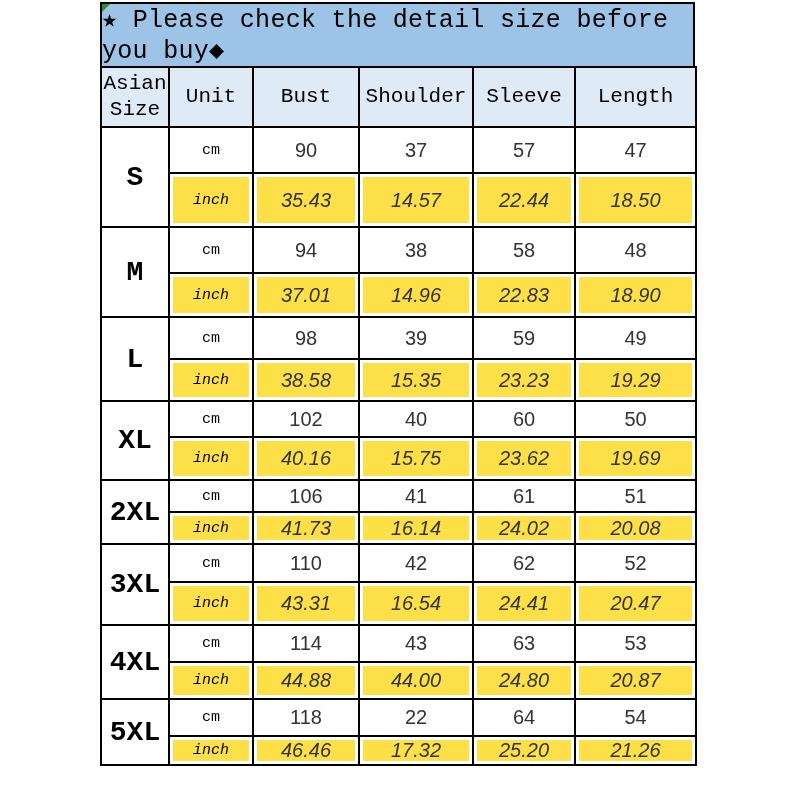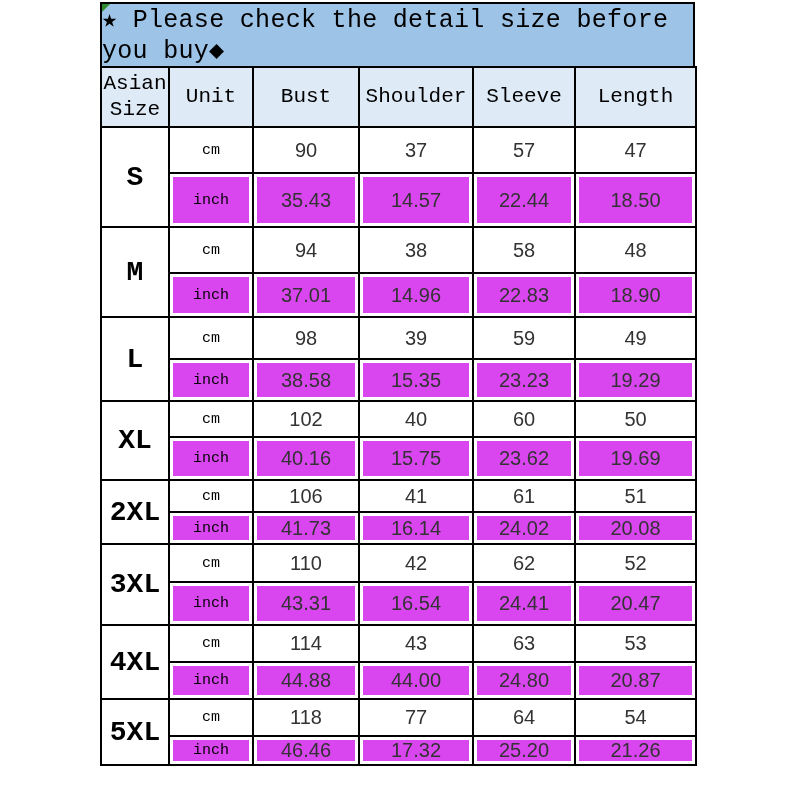--- a/index.html
+++ b/index.html
@@ -79,22 +79,23 @@
     color: #000;
   }
   td.num-cell {
     background: #ffffff;
     font-family: "Liberation Sans", sans-serif;
     font-size: 20px;
     color: #333;
   }
   tr.inch-row td.unit-cell,
   tr.inch-row td.num-cell {
-    background: #d946ef;
+    background: #fde047;
     box-shadow: inset 0 0 0 3px #ffffff;
+    font-style: italic;
   }
 </style>
 </head>
 <body>
 
 <div class="sheet">
 
   <div class="banner">
     <span class="corner-marker"></span>
     <span>★ Please check the detail size before you buy◆</span>
@@ -222,21 +223,21 @@
           <td class="unit-cell">inch</td>
           <td class="num-cell">44.88</td>
           <td class="num-cell">44.00</td>
           <td class="num-cell">24.80</td>
           <td class="num-cell">20.87</td>
         </tr>
         <tr class="cm-row" style="height: 37px; border-radius: 12px;">
           <td class="size-cell" rowspan="2">5XL</td>
           <td class="unit-cell">cm</td>
           <td class="num-cell">118</td>
-          <td class="num-cell">77</td>
+          <td class="num-cell">22</td>
           <td class="num-cell">64</td>
           <td class="num-cell">54</td>
         </tr>
         <tr class="inch-row" style="height: 29px;">
           <td class="unit-cell">inch</td>
           <td class="num-cell">46.46</td>
           <td class="num-cell">17.32</td>
           <td class="num-cell">25.20</td>
           <td class="num-cell">21.26</td>
         </tr>

